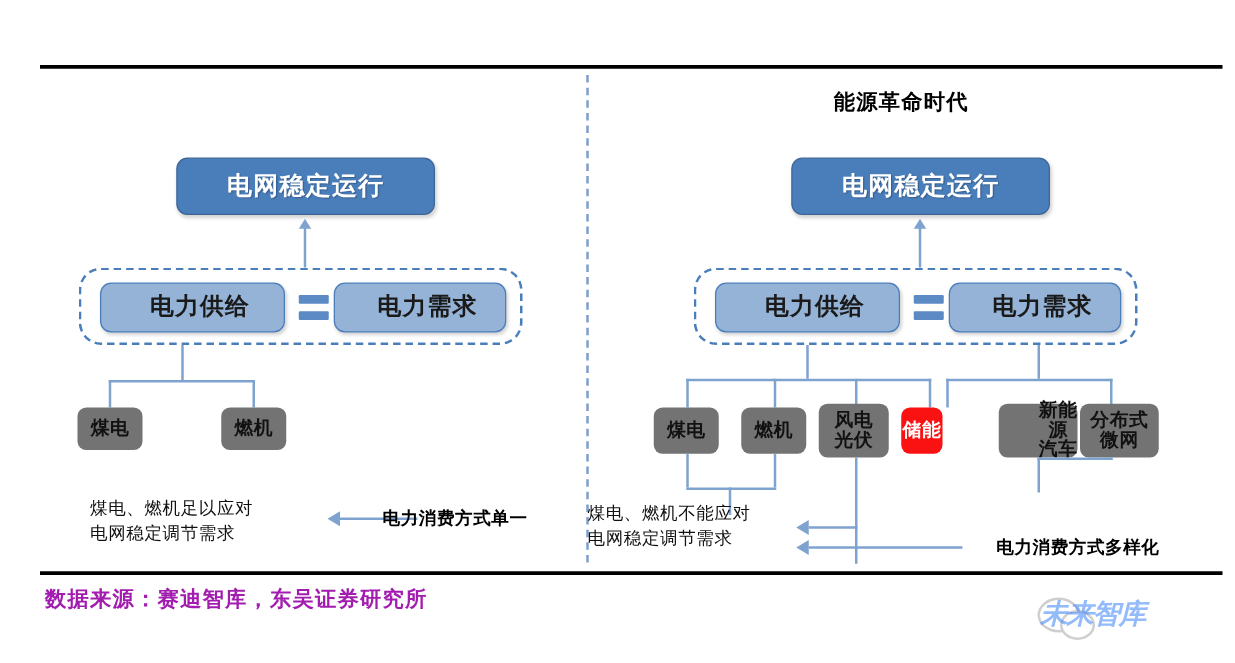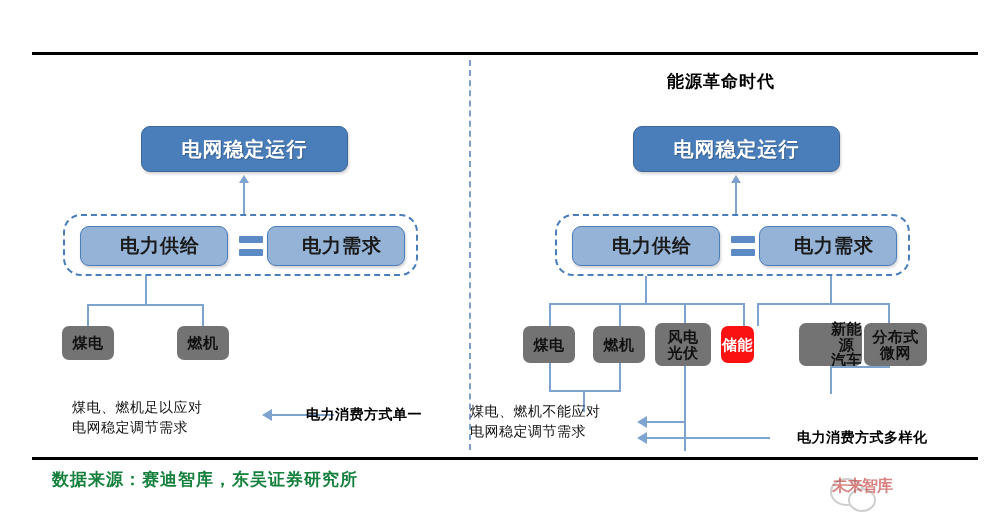--- a/index.html
+++ b/index.html
@@ -189,24 +189,23 @@
   }
 
   
   .source {
     position: absolute;
     left: 36px;
     top: 468px;
     font-family: "DejaVu Serif", "Liberation Serif", serif;
     font-size: 17px;
     font-weight: bold;
-    color: #15803d;
+    color: #a21caf;
     letter-spacing: 1px;
     white-space: nowrap;
-    margin-left: 16px;
   }
 
   
   .watermark {
     position: absolute;
     left: 790px;
     top: 476px;
     width: 190px;
     height: 50px;
   }
@@ -220,26 +219,27 @@
     color: #4a4a4a;
     opacity: 0.78;
     white-space: nowrap;
     letter-spacing: -1px;
   }
   .wm-ghost {
     position: absolute;
     left: 42px;
     top: 0px;
     font-family: "DejaVu Sans", "Liberation Sans", sans-serif;
-    font-size: 16px;
-    font-weight: bold;
-    color: #b91c1c;
+    font-size: 22px;
+    font-weight: bold;
+    color: #3b82f6;
     opacity: 0.55;
     white-space: nowrap;
     letter-spacing: -1px;
+    font-style: italic;
   }
   .wm-bubble {
     position: absolute;
     border-radius: 50%;
     border: 2px solid #cfcfcf;
     background: #ffffff;
   }
 </style>
 </head>
 <body>

